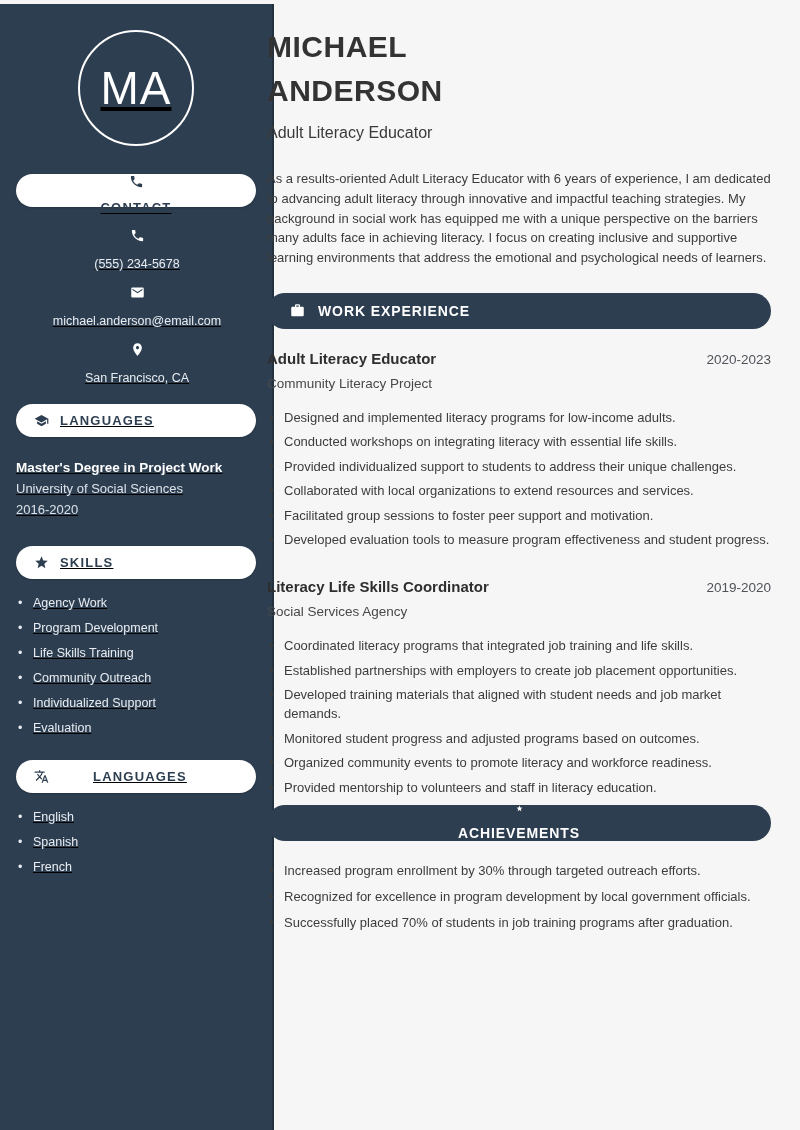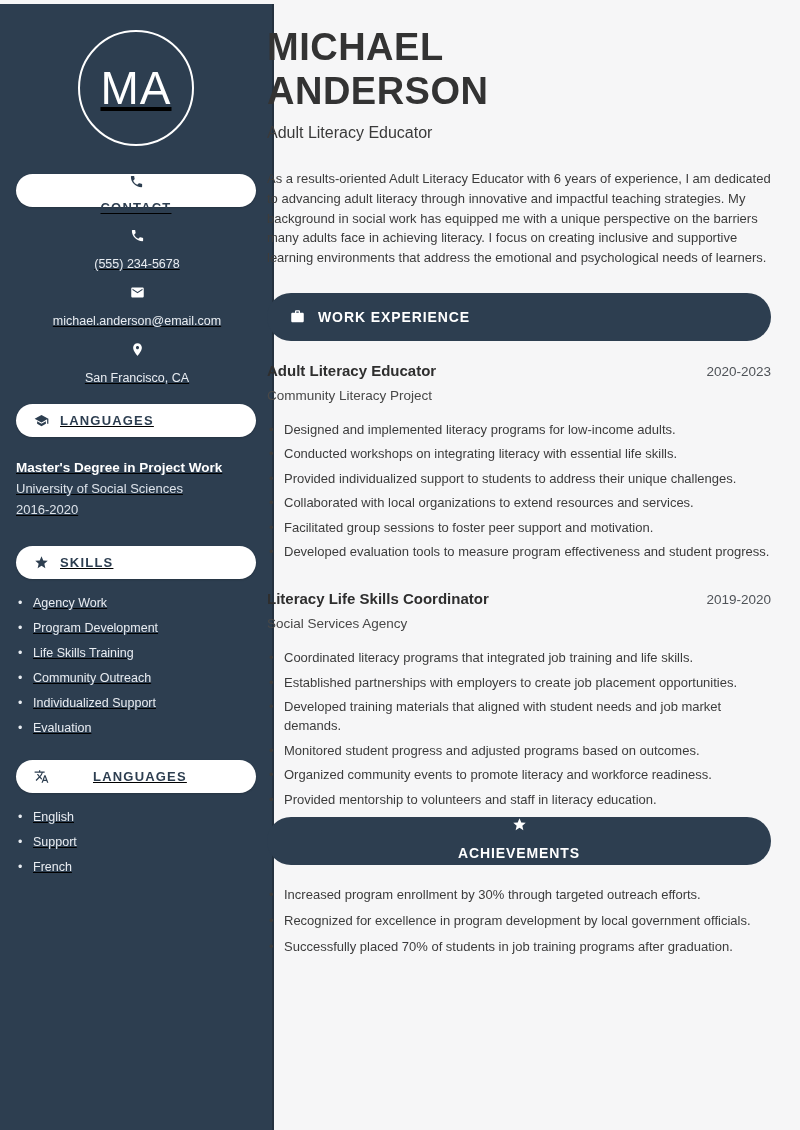--- a/index.html
+++ b/index.html
@@ -54,27 +54,27 @@
   .side-list li{
     position:relative;padding-left:15px;margin-bottom:9.5px;
     color:var(--side-light);font-size:12.5px;line-height:15.5px;
   }
   .side-list li::before{content:"•";position:absolute;left:0;top:0;color:var(--side-light);}
   .pill-languages{margin-top:23px;gap:44px;}
 
   
   .main{position:absolute;left:240px;top:0;width:560px;height:1130px;padding:25px 29px 0 27px;}
   .person-name{
-    color:var(--heading);font-size:38px;font-weight:bold;
+    color:var(--heading);font-size:30px;font-weight:bold;
     line-height:44px;letter-spacing:0.5px;text-transform:uppercase;
   }
   .person-title{margin-top:11px;color:#3a3a3a;font-size:16px;}
   .summary{margin-top:27px;color:var(--body-text);font-size:13px;line-height:19.8px;}
   .main-pill{
-    margin-top:25px;height:48px;border-radius:999px;
+    margin-top:25px;height:36px;border-radius:999px;
     background:var(--sidebar-bg);
     display:flex;align-items:center;gap:13px;padding:0 23px;
     color:#ffffff;font-weight:bold;font-size:14px;letter-spacing:0.9px;
   }
   .main-pill svg{width:15px;height:15px;fill:#ffffff;}
   .job{margin-top:20px;}
   .job + .job{margin-top:28px;}
   .job-head{display:flex;justify-content:space-between;align-items:baseline;}
   .job-title{color:#2e2e2e;font-weight:bold;font-size:15px;line-height:19px;}
   .job-dates{color:var(--muted);font-size:13.5px;}
@@ -167,21 +167,21 @@
       <span class="ico">
         <svg viewBox="0 0 24 24">
             <path d="M12.87 15.07l-2.54-2.51.03-.03c1.74-1.94 2.98-4.17 3.71-6.53H17V4h-7V2H8v2H1v1.99h11.17C11.5 7.92 10.44 9.75 9 11.35 8.07 10.32 7.3 9.19 6.69 8h-2c.73 1.63 1.73 3.17 2.98 4.56l-5.09 5.02L4 19l5-5 3.11 3.11.76-2.04zM18.5 10h-2L12 22h2l1.12-3h4.75L21 22h2l-4.5-12zm-2.62 7l1.62-4.33L19.12 17h-3.24z"></path>
           </svg>
       </span>
       <span>LANGUAGES</span>
     </div>
 
     <ul class="side-list">
       <li>English</li>
-      <li>Support</li>
+      <li>Spanish</li>
       <li>French</li>
     </ul>
 
   </aside>
 
   <main class="main">
 
     <h1 class="person-name">
       <span>MICHAEL</span><br>
       <span>ANDERSON</span>

